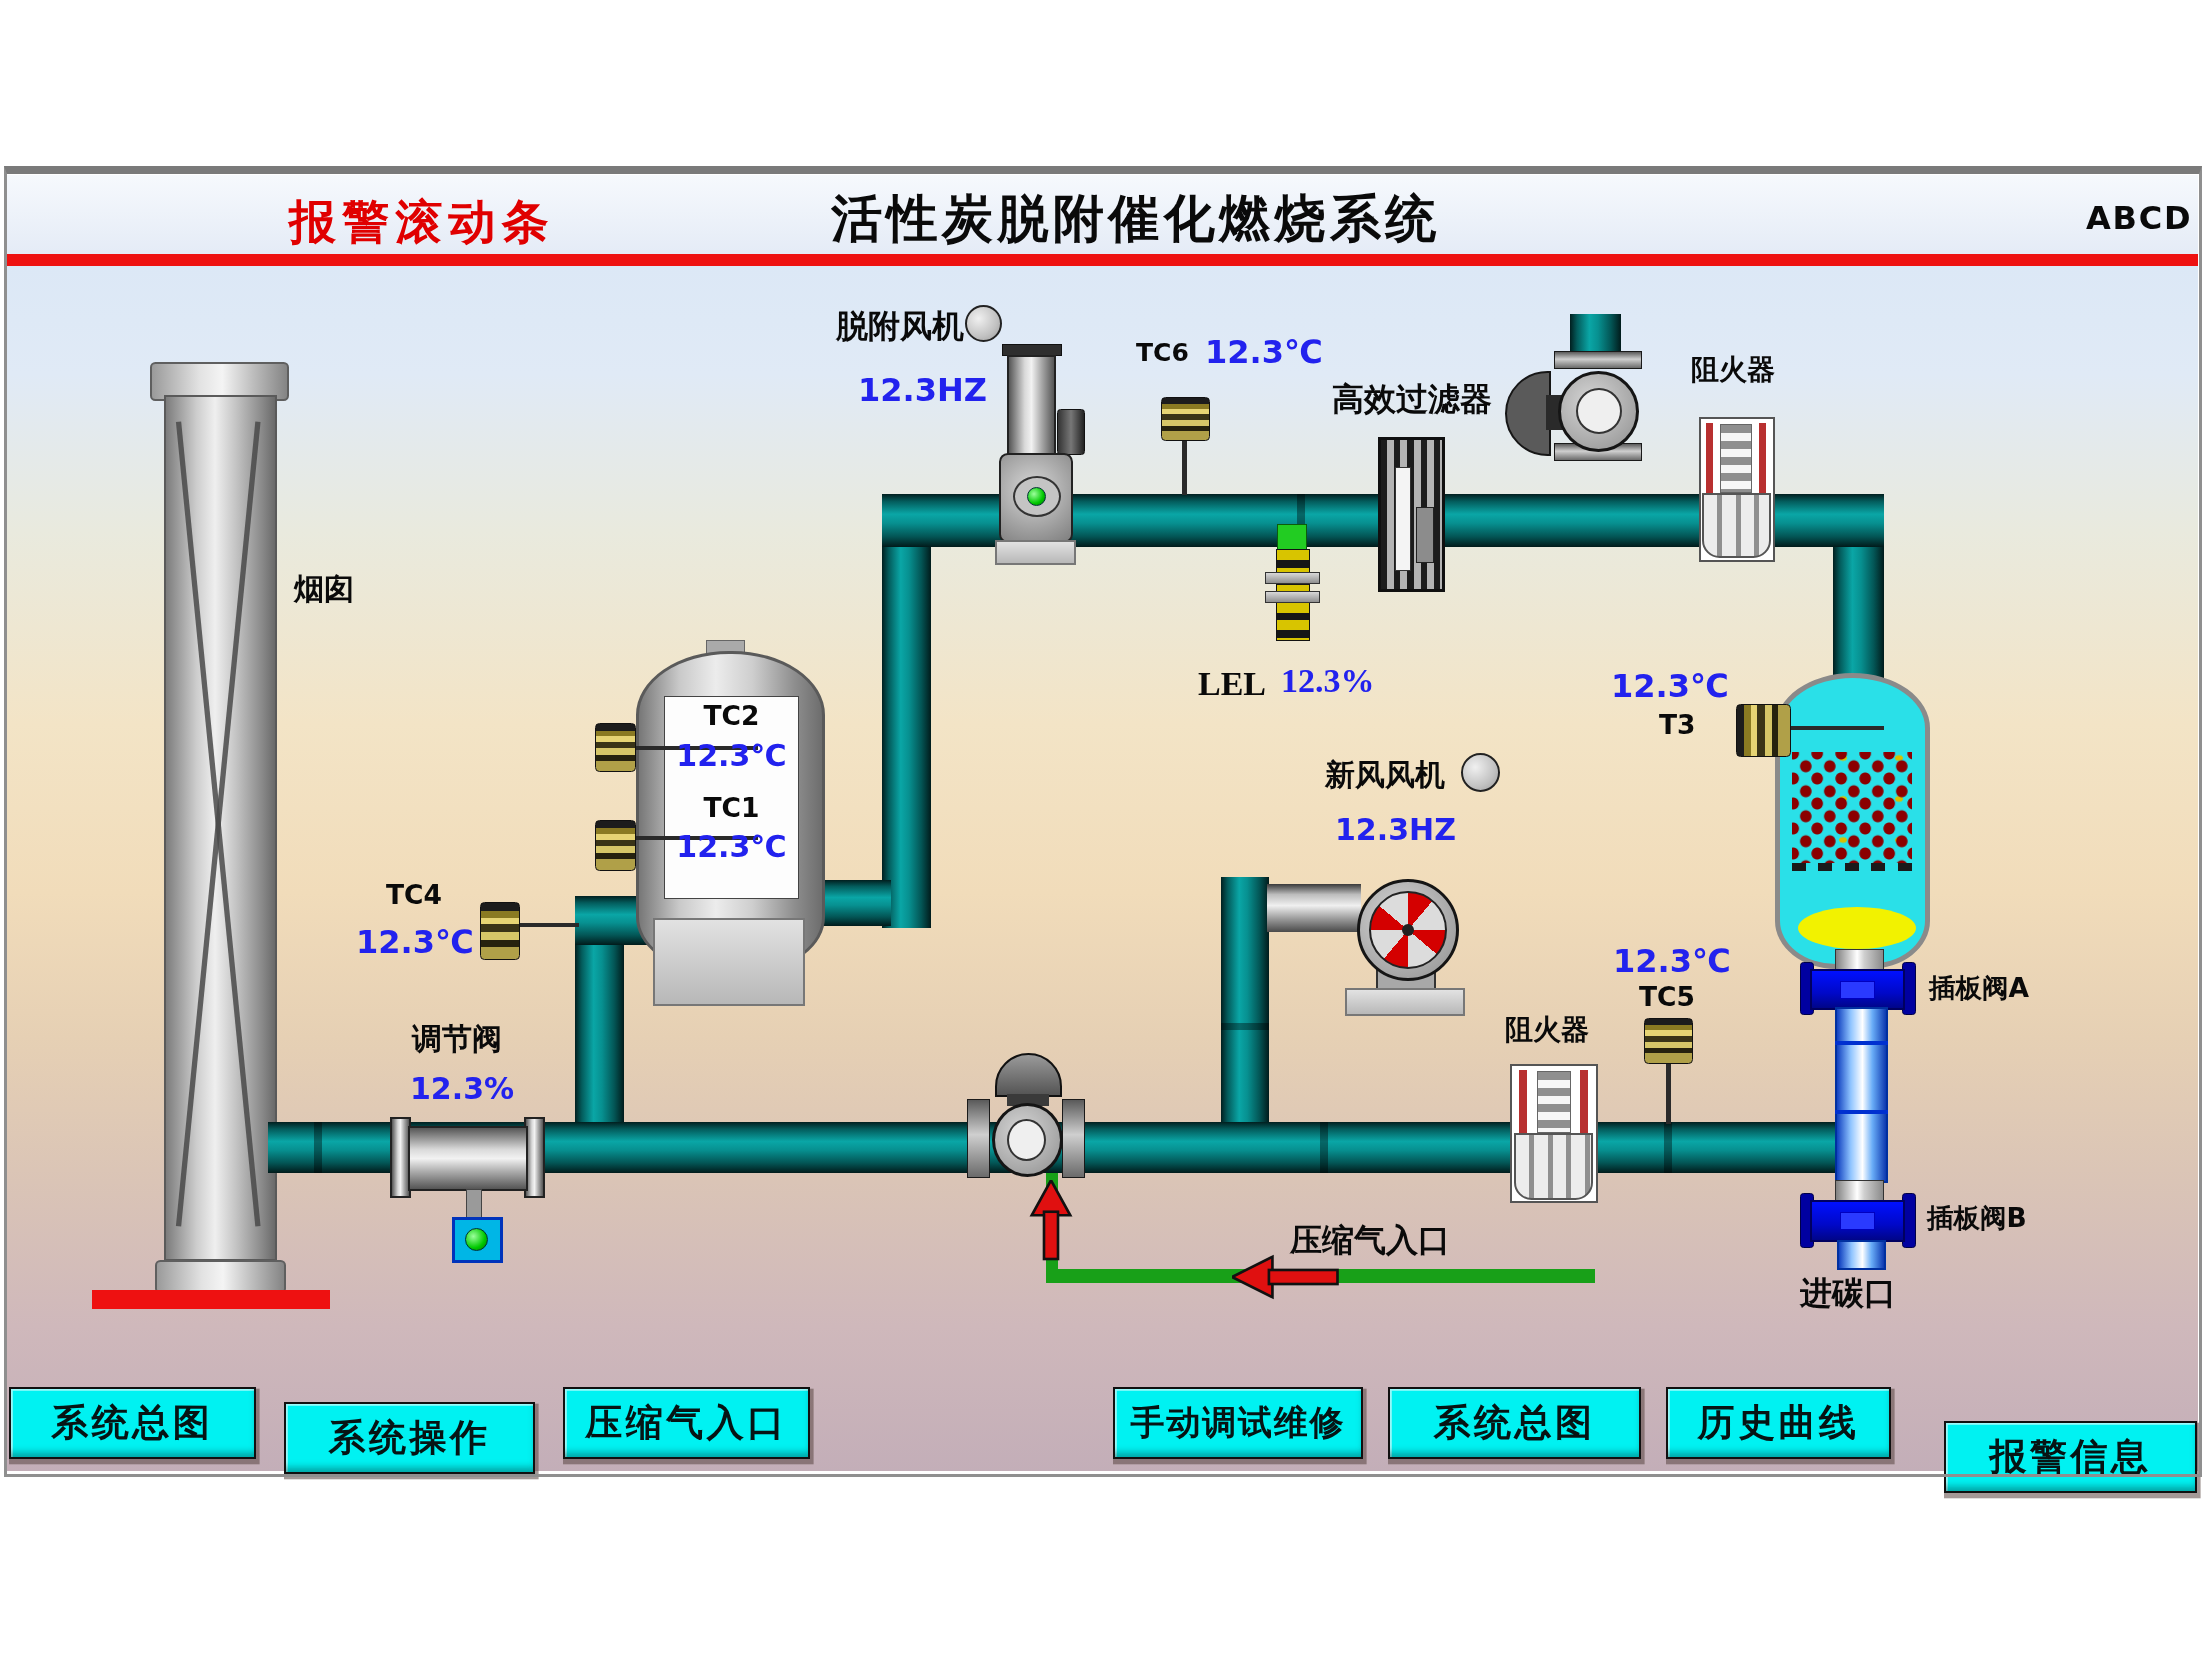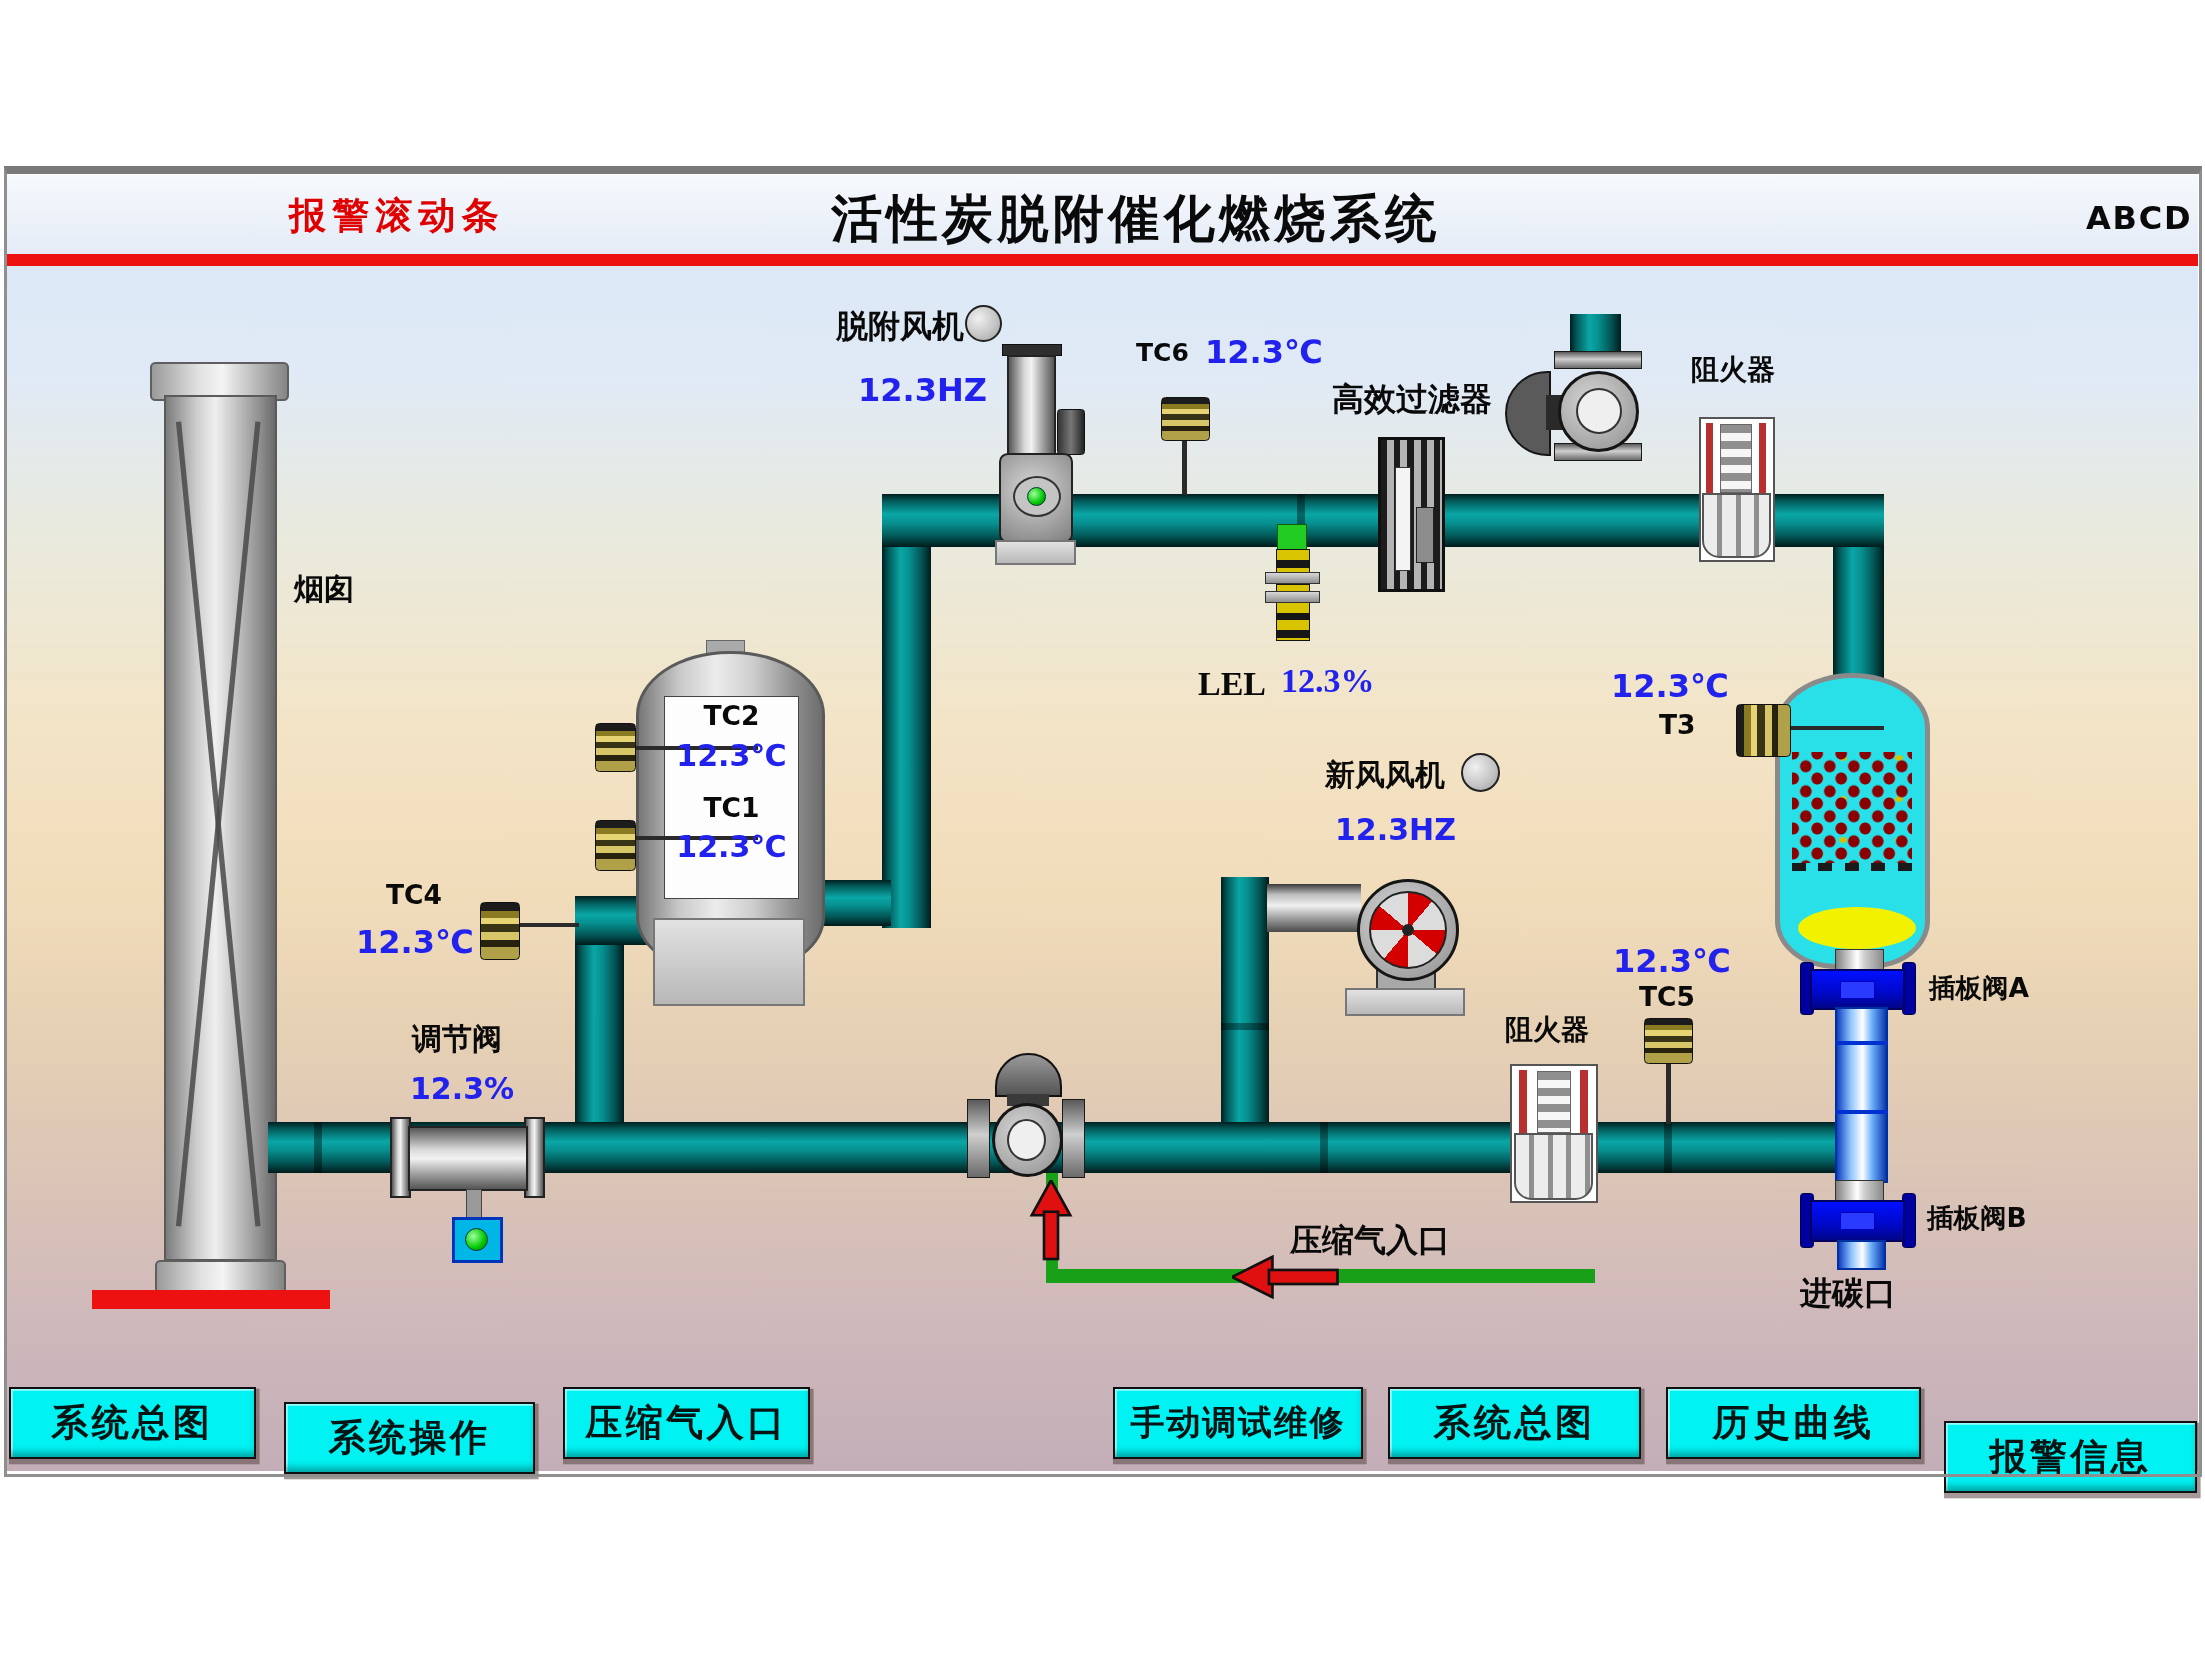--- a/index.html
+++ b/index.html
@@ -2,21 +2,21 @@
 <html style="font-size:14px"><head>
 <meta charset="utf-8">
 <style>
   html,body{margin:0;padding:0;background:#ffffff;}
   #stage{position:relative;width:2206px;height:1654px;background:#ffffff;overflow:hidden;
          font-family:"DejaVu Sans","Liberation Sans",sans-serif;font-weight:bold;}
   .abs{position:absolute;box-sizing:border-box;}
   
   .frame{border:3.5px solid #8f8f8f;border-top:8.8px solid #7a7a7a;pointer-events:none;z-index:50;}
   .header-band{background:linear-gradient(180deg,#f6f9fd,#e4ebf6);}
-  .alarm-text{color:#e00000;font-size:37px;letter-spacing:6.2px;}
+  .alarm-text{color:#e00000;font-size:47px;letter-spacing:6.2px;}
   .title-text{color:#0a0a0a;font-size:51px;letter-spacing:4.4px;text-align:center;}
   .corner-text{color:#0a0a0a;font-size:32px;letter-spacing:1.8px;}
   .red-line{background:#ee1111;}
   .content-bg{background:linear-gradient(180deg,#dce8f6 0%,#e0eaf6 9%,#e9eade 22%,#f3e4c6 38%,
               #f1dcba 52%,#e6d0b4 64%,#dac4b6 76%,#cfb8bb 88%,#c3aeb8 100%);}
   
   .lbl{color:#0a0a0a;white-space:nowrap;}
   .val{color:#2222ee;white-space:nowrap;}
   .s28{font-size:25px;} .s30{font-size:26.5px;} .s32{font-size:28px;}
   .s34{font-size:30px;} .s36{font-size:32px;} .s38{font-size:34px;font-family:Liberation Serif, serif;}
@@ -266,17 +266,17 @@
   <div class="abs glass-pipe" style="left:1837px;top:1240px;width:49px;height:30px;"></div>
   <div class="abs lbl s36" style="left:1800px;top:1272px;">进碳口</div>
 
   <div class="abs frame" style="left:3.5px;top:166px;width:2198px;height:1311px;"></div>
 
   <div class="abs navbtn" style="left:8.8px;top:1387px;width:247px;height:72px;">系统总图</div>
   <div class="abs navbtn" style="left:284px;top:1387px;width:251px;height:72px;margin-top:15px;">系统操作</div>
   <div class="abs navbtn" style="left:563px;top:1387px;width:247px;height:72px;">压缩气入口</div>
   <div class="abs navbtn" style="left:1113px;top:1387px;width:250px;height:72px;font-size:34px;letter-spacing:1.8px;">手动调试维修</div>
   <div class="abs navbtn" style="left:1388px;top:1387px;width:253px;height:72px;">系统总图</div>
-  <div class="abs navbtn" style="left:1666px;top:1387px;width:255px;height:72px;">历史曲线</div>
+  <div class="abs navbtn" style="left:1666px;top:1387px;width:225px;height:72px;">历史曲线</div>
   <div class="abs navbtn" style="left:1944px;top:1387px;width:253px;height:72px;margin-top:34px;">报警信息</div>
 
 </div>
 
 
 </body></html>

